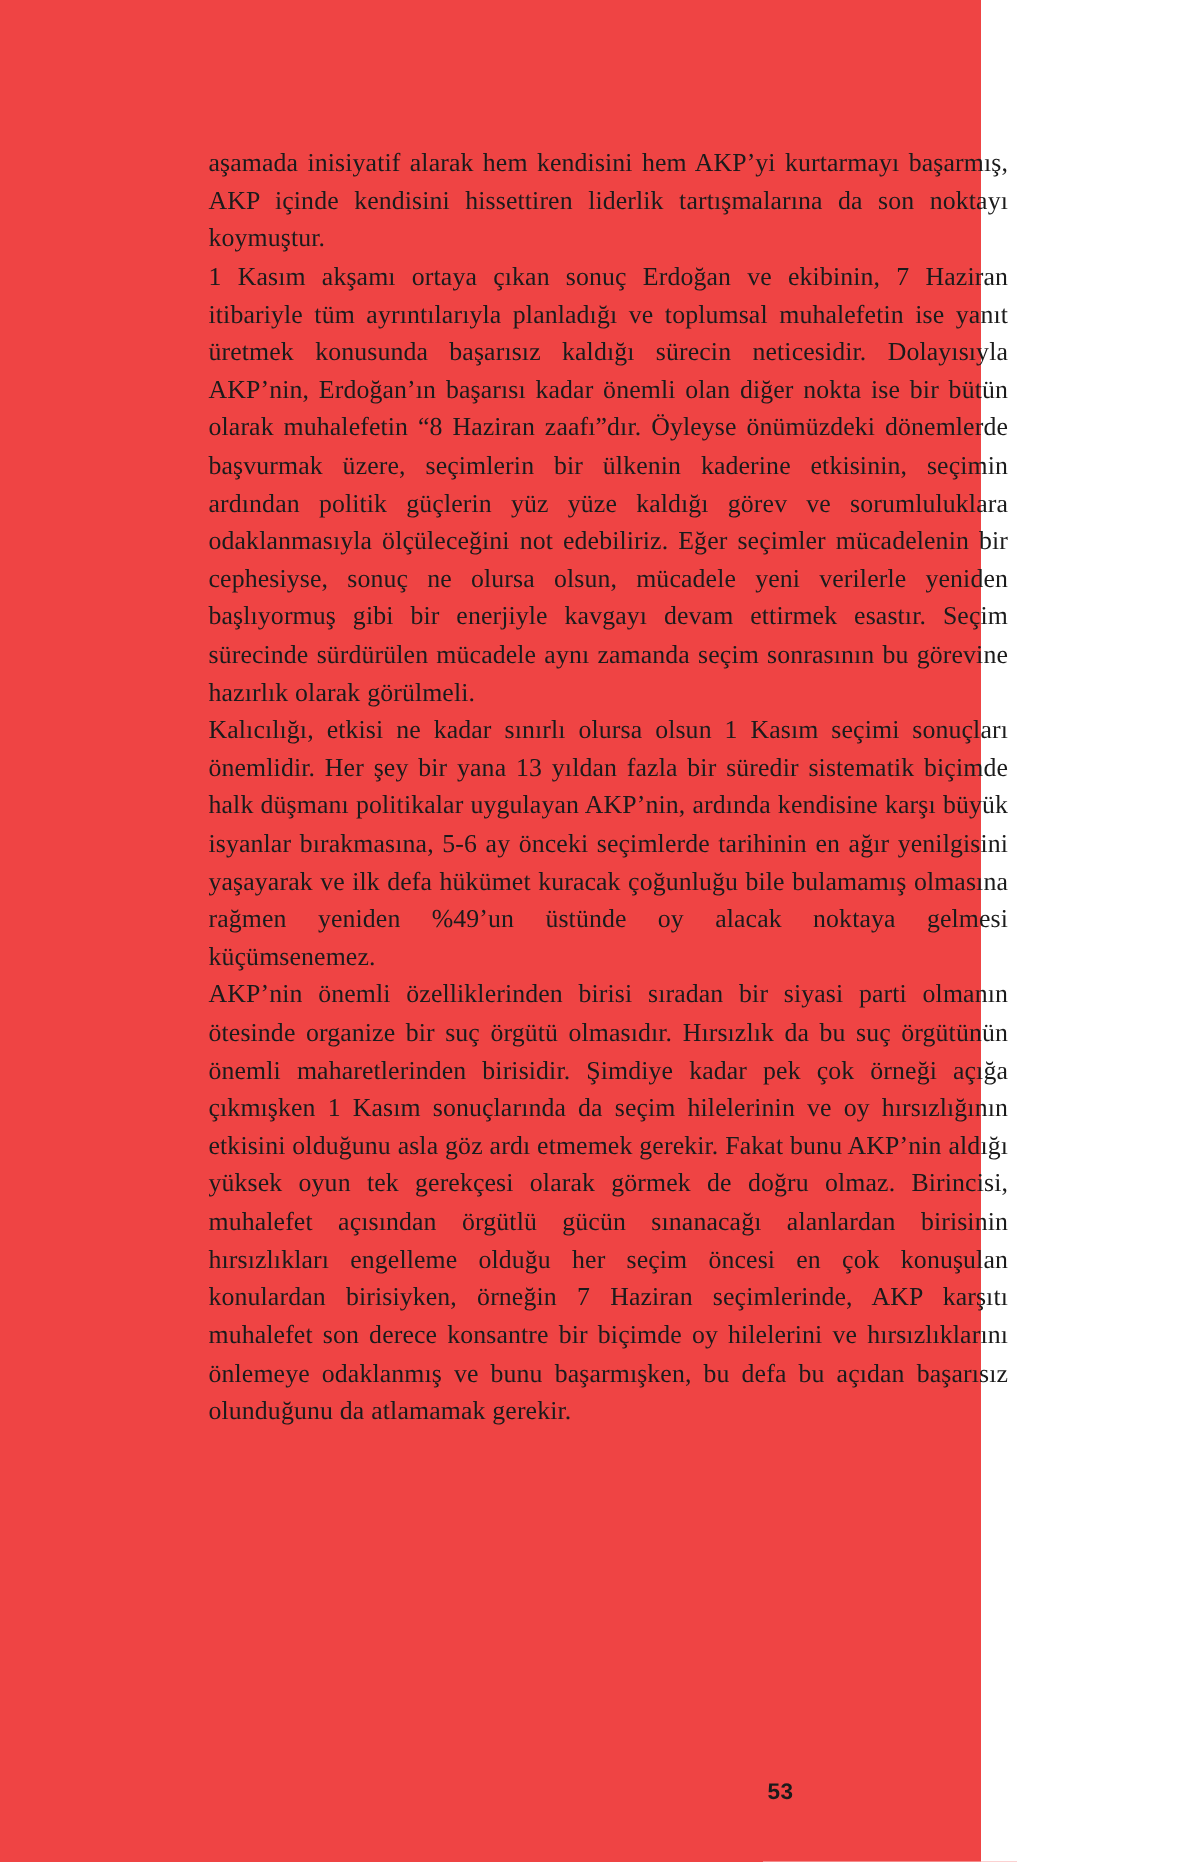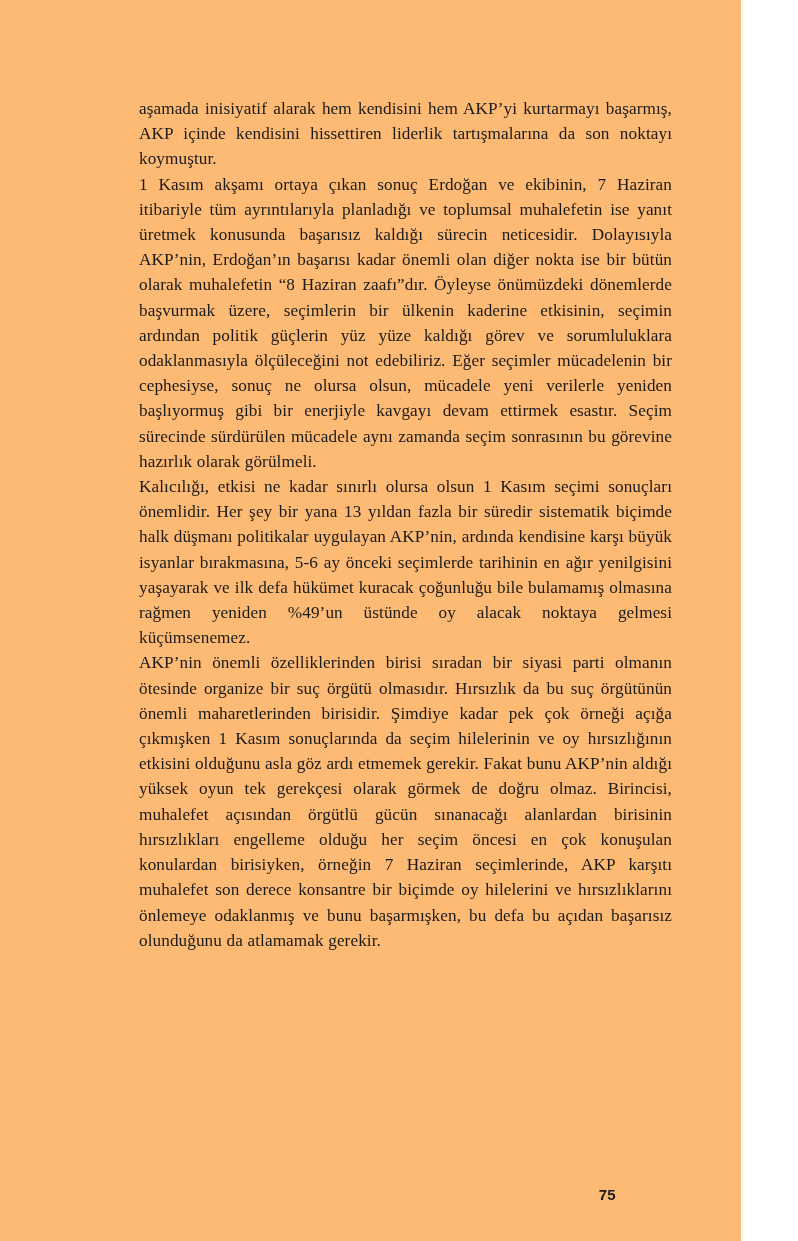--- a/index.html
+++ b/index.html
@@ -13,23 +13,23 @@
     height: 1241px;
     position: relative;
     font-family: "Liberation Serif", "DejaVu Serif", serif;
     color: #1a1a1a;
     overflow: hidden;
   }
   .page {
     position: absolute;
     top: 0;
     left: 0;
-    width: 741px;
+    width: 654px;
     height: 1241px;
-    background: #fdba74;
+    background: #ef4444;
   }
   .content {
     position: absolute;
     left: 139px;
     top: 96px;
     width: 533px;
   }
   p.para {
     margin: 0 0 0 0;
     padding: 0;
@@ -61,15 +61,15 @@
 
 <div class="page">
 
   <div class="content">
     <p class="para">aşamada inisiyatif alarak hem kendisini hem AKP’yi kurtarmayı başarmış, AKP içinde kendisini hissettiren liderlik tartışmalarına da son noktayı koymuştur.</p>
     <p class="para">1 Kasım akşamı ortaya çıkan sonuç Erdoğan ve ekibinin, 7 Haziran itibariyle tüm ayrıntılarıyla planladığı ve toplumsal muhalefetin ise yanıt üretmek konusunda başarısız kaldığı sürecin neticesidir. Dolayısıyla AKP’nin, Erdoğan’ın başarısı kadar önemli olan diğer nokta ise bir bütün olarak muhalefetin “8 Haziran zaafı”dır. Öyleyse önümüzdeki dönemlerde başvurmak üzere, seçimlerin bir ülkenin kaderine etkisinin, seçimin ardından politik güçlerin yüz yüze kaldığı görev ve sorumluluklara odaklanmasıyla ölçüleceğini not edebiliriz. Eğer seçimler mücadelenin bir cephesiyse, sonuç ne olursa olsun, mücadele yeni verilerle yeniden başlıyormuş gibi bir enerjiyle kavgayı devam ettirmek esastır. Seçim sürecinde sürdürülen mücadele aynı zamanda seçim sonrasının bu görevine hazırlık olarak görülmeli.</p>
     <p class="para">Kalıcılığı, etkisi ne kadar sınırlı olursa olsun 1 Kasım seçimi sonuçları önemlidir. Her şey bir yana 13 yıldan fazla bir süredir sistematik biçimde halk düşmanı politikalar uygulayan AKP’nin, ardında kendisine karşı büyük isyanlar bırakmasına, 5-6 ay önceki seçimlerde tarihinin en ağır yenilgisini yaşayarak ve ilk defa hükümet kuracak çoğunluğu bile bulamamış olmasına rağmen yeniden %49’un üstünde oy alacak noktaya gelmesi küçümsenemez.</p>
     <p class="para">AKP’nin önemli özelliklerinden birisi sıradan bir siyasi parti olmanın ötesinde organize bir suç örgütü olmasıdır. Hırsızlık da bu suç örgütünün önemli maharetlerinden birisidir. Şimdiye kadar pek çok örneği açığa çıkmışken 1 Kasım sonuçlarında da seçim hilelerinin ve oy hırsızlığının etkisini olduğunu asla göz ardı etmemek gerekir. Fakat bunu AKP’nin aldığı yüksek oyun tek gerekçesi olarak görmek de doğru olmaz. Birincisi, muhalefet açısından örgütlü gücün sınanacağı alanlardan birisinin hırsızlıkları engelleme olduğu her seçim öncesi en çok konuşulan konulardan birisiyken, örneğin 7 Haziran seçimlerinde, AKP karşıtı muhalefet son derece konsantre bir biçimde oy hilelerini ve hırsızlıklarını önlemeye odaklanmış ve bunu başarmışken, bu defa bu açıdan başarısız olunduğunu da atlamamak gerekir.</p>
   </div>
 
-  <div class="page-number">75</div>
+  <div class="page-number">53</div>
 
 </div>
 
 </body></html>

